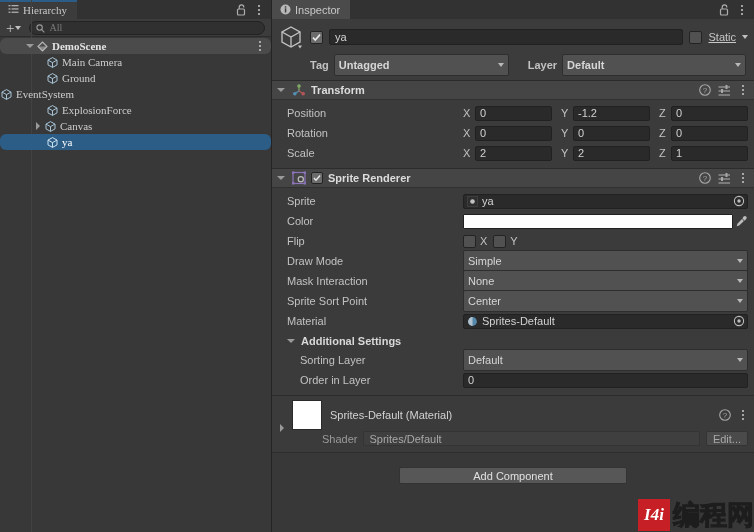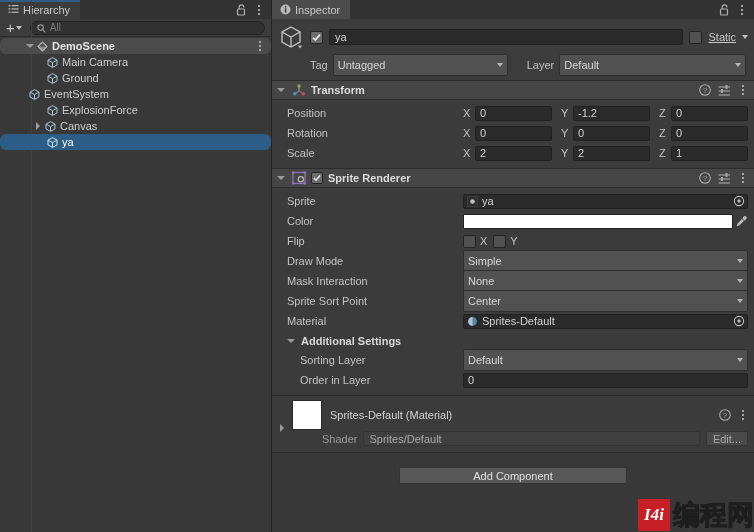--- a/index.html
+++ b/index.html
@@ -26,21 +26,21 @@
   .tab.active-blue::before{
     content:"";position:absolute;left:0;right:0;top:0;height:2px;background:#2c5d87;
   }
   .tab.lighter{background:#4b4b4b;}
   .tabbar-right{margin-left:auto;display:flex;align-items:center;gap:7px;padding-right:7px;}
   .ico{opacity:.82;display:inline-flex;align-items:center;justify-content:center;}
   .kebab{width:10px;height:14px;display:flex;flex-direction:column;justify-content:center;align-items:center;gap:2px;}
   .kebab i{display:block;width:2px;height:2px;background:#c8c8c8;border-radius:50%;}
 
   
-  #hierarchy{width:272px;border-right:1px solid #242424;background:#383838;}
+  #hierarchy{width:272px;border-right:1px solid #242424;background:#383838;font-family:Liberation Serif, serif;}
   .hier-toolbar{
     height:18px;background:#3c3c3c;display:flex;align-items:center;gap:2px;padding:0 4px;
     border-bottom:1px solid #2c2c2c;
   }
   .plus-btn{display:flex;align-items:center;gap:1px;padding:0 2px;height:15px;}
   .plus-glyph{font-size:15px;line-height:10px;color:#c8c8c8;font-weight:300;}
   .caret-dn{width:0;height:0;border-left:3.5px solid transparent;border-right:3.5px solid transparent;border-top:4px solid #c0c0c0;}
   .search-wrap{
     flex:1;height:14px;background:#303030;border:1px solid #232323;border-radius:7px;
     display:flex;align-items:center;padding:0 6px;gap:4px;margin-left:4px;margin-right:2px;
@@ -72,21 +72,21 @@
     display:flex;align-items:center;justify-content:center;flex:0 0 auto;
   }
   .chk svg{display:block;}
   .name-field{
     flex:1;height:16px;background:#2a2a2a;border:1px solid #212121;border-radius:2px;
     display:flex;align-items:center;padding:0 5px;color:#d4d4d4;font-size:11px;
   }
   .static-chk{width:13px;height:13px;background:#515151;border:1px solid #232323;border-radius:2px;flex:0 0 auto;}
   .static-lbl{font-size:11px;color:#c8c8c8;text-decoration:underline;}
   .mini-caret{width:0;height:0;border-left:3.5px solid transparent;border-right:3.5px solid transparent;border-top:4px solid #c0c0c0;}
-  .insp-row2{display:flex;align-items:center;gap:5px;margin-top:4px;padding-left:32px;}
+  .insp-row2{display:flex;align-items:center;gap:5px;margin-top:4px;padding-left:32px;font-weight:bold;}
   .lbl-sm{font-size:11px;color:#c2c2c2;}
   .dropdown{
     height:22px;background:#515151;border:1px solid #2e2e2e;border-radius:2px;
     display:flex;align-items:center;padding:0 4px;color:#d6d6d6;font-size:11px;position:relative;
   }
   .dropdown .dd-arrow{
     position:absolute;right:4px;top:50%;margin-top:-2px;width:0;height:0;
     border-left:3.5px solid transparent;border-right:3.5px solid transparent;border-top:4px solid #b9b9b9;
   }
 
@@ -245,21 +245,21 @@
       <div class="hrow" style="padding-left:46px;">
         <span class="go-ico">
           <svg width="13" height="13" viewBox="0 0 13 13">
             <path d="M6.5 1.6 L11 4.1 V8.9 L6.5 11.4 L2 8.9 V4.1 Z" fill="none" stroke="#a7c5d8" stroke-width="1"></path>
             <path d="M2 4.1 L6.5 6.6 L11 4.1 M6.5 6.6 V11.4" fill="none" stroke="#a7c5d8" stroke-width="1"></path>
           </svg>
         </span>
         <span>Ground</span>
       </div>
 
-      <div class="hrow" style="margin-left:28px;">
+      <div class="hrow" style="">
         <span class="go-ico">
           <svg width="13" height="13" viewBox="0 0 13 13">
             <path d="M6.5 1.6 L11 4.1 V8.9 L6.5 11.4 L2 8.9 V4.1 Z" fill="none" stroke="#a7c5d8" stroke-width="1"></path>
             <path d="M2 4.1 L6.5 6.6 L11 4.1 M6.5 6.6 V11.4" fill="none" stroke="#a7c5d8" stroke-width="1"></path>
           </svg>
         </span>
         <span>EventSystem</span>
       </div>
 
       <div class="hrow" style="padding-left:46px;">

